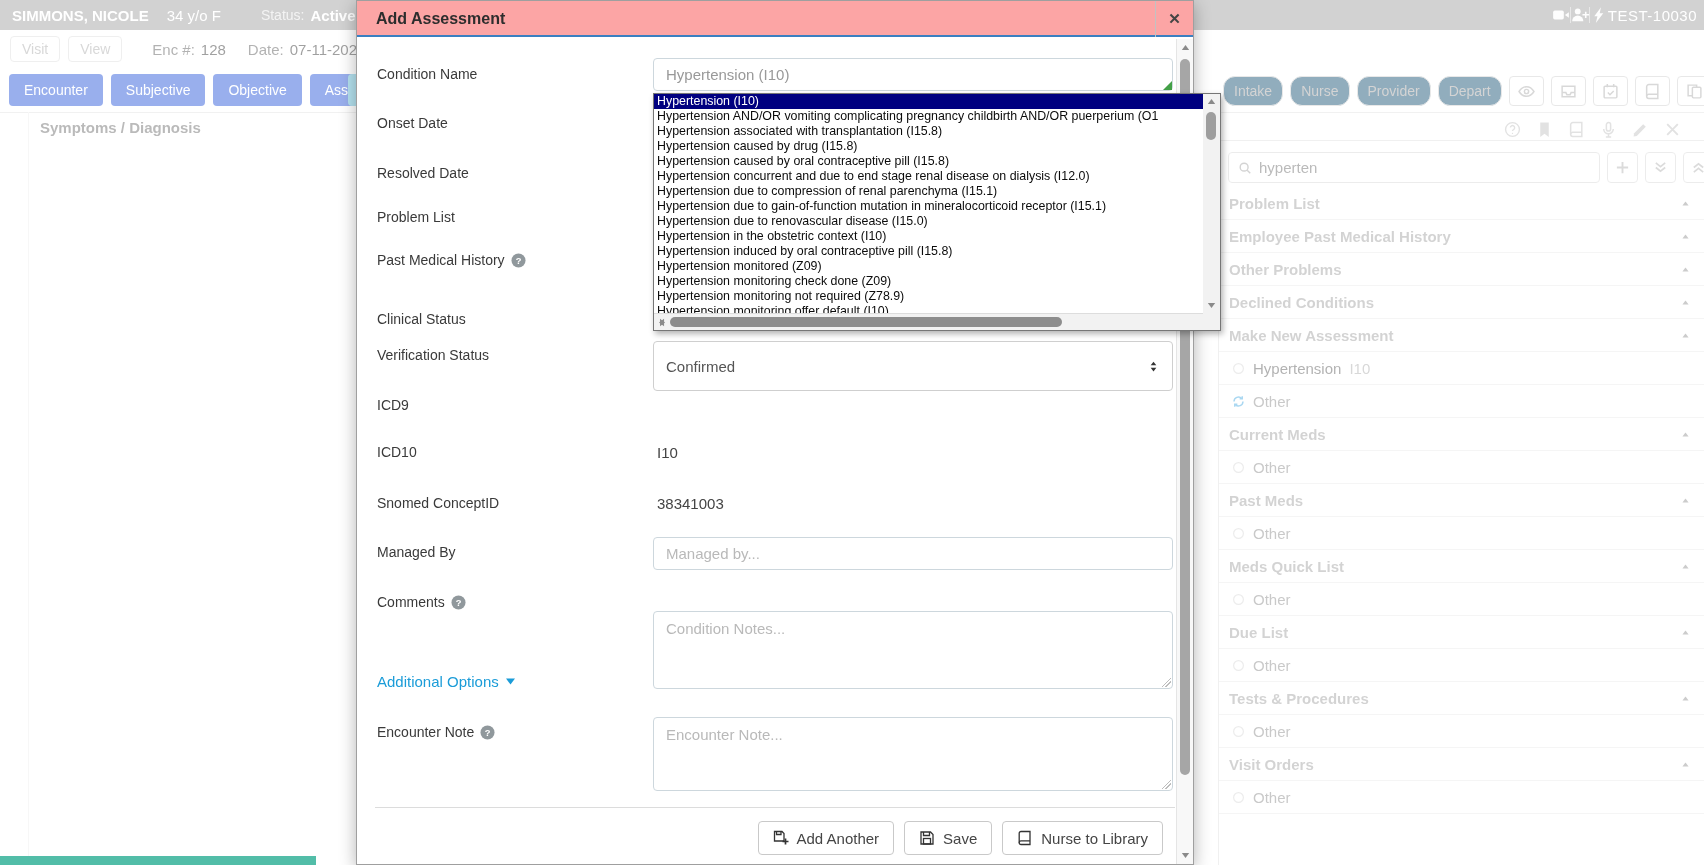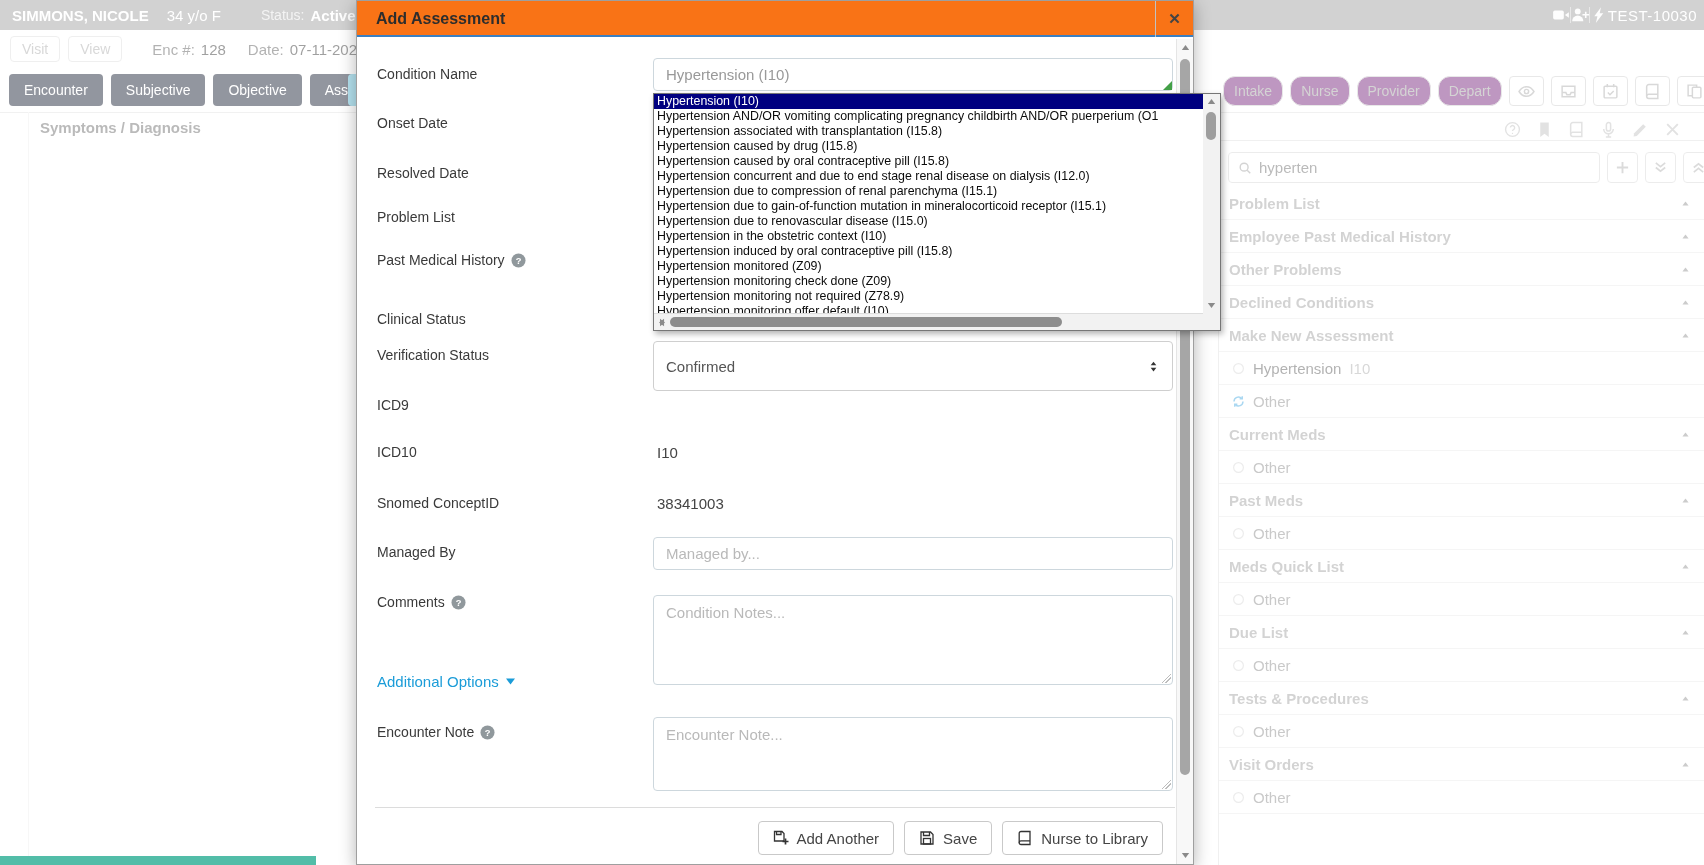--- a/index.html
+++ b/index.html
@@ -22,24 +22,24 @@
   .hcode { font-size:15px; color:#fff; letter-spacing:.5px; }
 
   
   #visit-bar { left:0; top:30px; width:1704px; height:38px; background:#fff; display:flex; align-items:center; padding-left:10px; }
   .vbtn { height:26px; padding:0 11px; border:1px solid #dcdcdc; border-radius:4px; background:#fff; color:#a8a8a8; font-size:14px; display:flex; align-items:center; margin-right:8px; }
   .vlab { color:#555; font-size:15px; margin-left:22px; }
   .vval { color:#2e2e2e; font-size:15px; margin-left:6px; }
 
   
   #tabs-wrap { left:9px; top:74px; display:flex; gap:8px; }
-  .tab { height:32px; line-height:32px; padding:0 15px; background:#0f172a; color:#fff; font-size:14px; border-radius:4px; }
+  .tab { height:32px; line-height:32px; padding:0 15px; background:#1d4ed8; color:#fff; font-size:14px; border-radius:4px; }
   #tab-partial { left:348px; top:74px; width:12px; height:32px; background:#5bc0de; border-radius:4px 0 0 4px; }
   #stage-row { left:1223px; top:76px; display:flex; gap:7px; align-items:center; }
-  .stage-btn { height:30px; padding:0 10px; display:flex; align-items:center; border:1px solid #cdcdcd; border-radius:12px; background:#701a75; color:#a0a0a0; font-size:14px; }
+  .stage-btn { height:30px; padding:0 10px; display:flex; align-items:center; border:1px solid #cdcdcd; border-radius:12px; background:#0c4a6e; color:#a0a0a0; font-size:14px; }
   .icon-btn { width:35px; height:30px; border:1px solid #cdcdcd; border-radius:4px; background:#fff; color:#a9a9a9; display:flex; align-items:center; justify-content:center; }
   .icon-btn .svgi { width:17px; height:17px; }
 
   #main-divider { left:0; top:112px; width:1704px; height:1px; background:#e0e0e0; }
   #left-vline { left:28px; top:112px; width:1px; height:753px; background:#ededed; }
   #section-title { left:40px; top:119px; font-size:15px; font-weight:bold; color:#666; }
   #context-icons { left:1504px; top:121px; display:flex; gap:15px; color:#bfbfbf; }
   #context-icons .svgi { width:17px; height:17px; }
 
   
@@ -60,21 +60,21 @@
   .sb-itext { font-size:15px; color:#888; }
   .sb-itext.strong { color:#555; }
   .sb-code { font-size:15px; color:#a8a8a8; }
 
   
   #overlay { left:0; top:0; width:1704px; height:865px; background:rgba(255,255,255,.55); z-index:10; }
   #teal-bar { left:0; top:856px; width:316px; height:9px; background:#52bda8; z-index:20; }
 
   
   #modal { left:356px; top:0; width:838px; height:865px; background:#fff; border:1px solid #9f9f9f; box-shadow:0 4px 16px rgba(0,0,0,.3); z-index:30; }
-  #modal-titlebar { position:absolute; left:0; top:0; width:100%; height:36px; background:#f97316; border-bottom:2px solid #3a7fc1;text-align:center; }
+  #modal-titlebar { position:absolute; left:0; top:0; width:100%; height:36px; background:#fca5a5; border-bottom:2px solid #3a7fc1;text-align:center; }
   #modal-title { position:absolute; left:19px; top:0; line-height:36px; font-size:16px; font-weight:bold; color:#2d2d2d; }
   #modal-close { position:absolute; right:0; top:0; width:38px; height:36px; border-left:1px solid #c2c2c2; display:flex; align-items:center; justify-content:center; font-size:15px; font-weight:bold; color:#444; cursor:pointer; }
   #modal-scrollbar { position:absolute; right:0; top:38px; bottom:0; width:17px; background:#f8f8f8; border-left:1px solid #e5e5e5; z-index:2; }
   .scroll-tri { position:absolute; left:4px; width:9px; height:9px; color:#8a8a8a; }
   #msb-thumb { position:absolute; left:3px; top:20px; width:10px; height:716px; background:#a6a6a6; border-radius:6px; }
 
   .flabel { position:absolute; left:20px; font-size:14px; color:#3a3a3a; display:flex; align-items:center; gap:6px; }
   .help { width:15px; height:15px; color:#90989c; }
   .ctl { position:absolute; left:296px; width:520px; }
   .tinput { width:100%; height:100%; border:1px solid #cdd7dd; border-radius:4px; font-size:15px; color:#999; padding:0 12px; font-family:"Liberation Sans",sans-serif; outline:none; }
@@ -93,21 +93,21 @@
   #dd-hscroll { position:absolute; left:0; right:17px; bottom:0; height:17px; background:#f2f2f2; border-top:1px solid #ddd; }
   #ddh-thumb { position:absolute; left:16px; top:3px; width:392px; height:10px; background:#8d8d8d; border-radius:5px; }
   #dd-corner { position:absolute; right:0; bottom:0; width:17px; height:17px; background:#f2f2f2; }
   .tri-l { left:3px; top:4px; } .tri-r { right:3px; top:4px; }
 
   #verification-select { top:340px; height:50px; border:1px solid #cfcfcf; border-radius:4px; background:#fff; display:flex; align-items:center; padding-left:12px; font-size:15px; color:#555; position:absolute; }
   #vs-arrows { position:absolute; right:12px; width:13px; height:13px; color:#333; }
   .static-val { position:absolute; left:300px; font-size:15px; color:#444; }
 
   #managed-wrap { top:536px; height:33px; }
-  #comments-wrap { top:594px; height:90px; }
+  #comments-wrap { top:610px; height:78px; }
   #encnote-wrap { top:716px; height:74px; }
   .resize-grip { position:absolute; right:2px; bottom:2px; width:9px; height:9px; background:linear-gradient(135deg, transparent 45%, #bdbdbd 45%, #bdbdbd 52%, transparent 52%, transparent 66%, #bdbdbd 66%, #bdbdbd 73%, transparent 73%); }
 
   #additional-link { position:absolute; left:20px; top:672px; font-size:15px; color:#1b9cd8; display:flex; align-items:center; gap:6px; cursor:pointer; }
   #additional-link .svgi { width:11px; height:11px; }
 
   #footer-divider { position:absolute; left:18px; top:806px; width:800px; height:1px; background:#dcdcdc; }
   #modal-footer { position:absolute; right:30px; top:820px; display:flex; gap:10px; }
   .fbtn { height:34px; padding:0 14px; border:1px solid #c9c9c9; border-radius:4px; background:#fff; color:#454545; font-size:15px; display:flex; align-items:center; gap:8px; cursor:pointer; }
   .fbtn .svgi { width:16px; height:16px; color:#333; }

